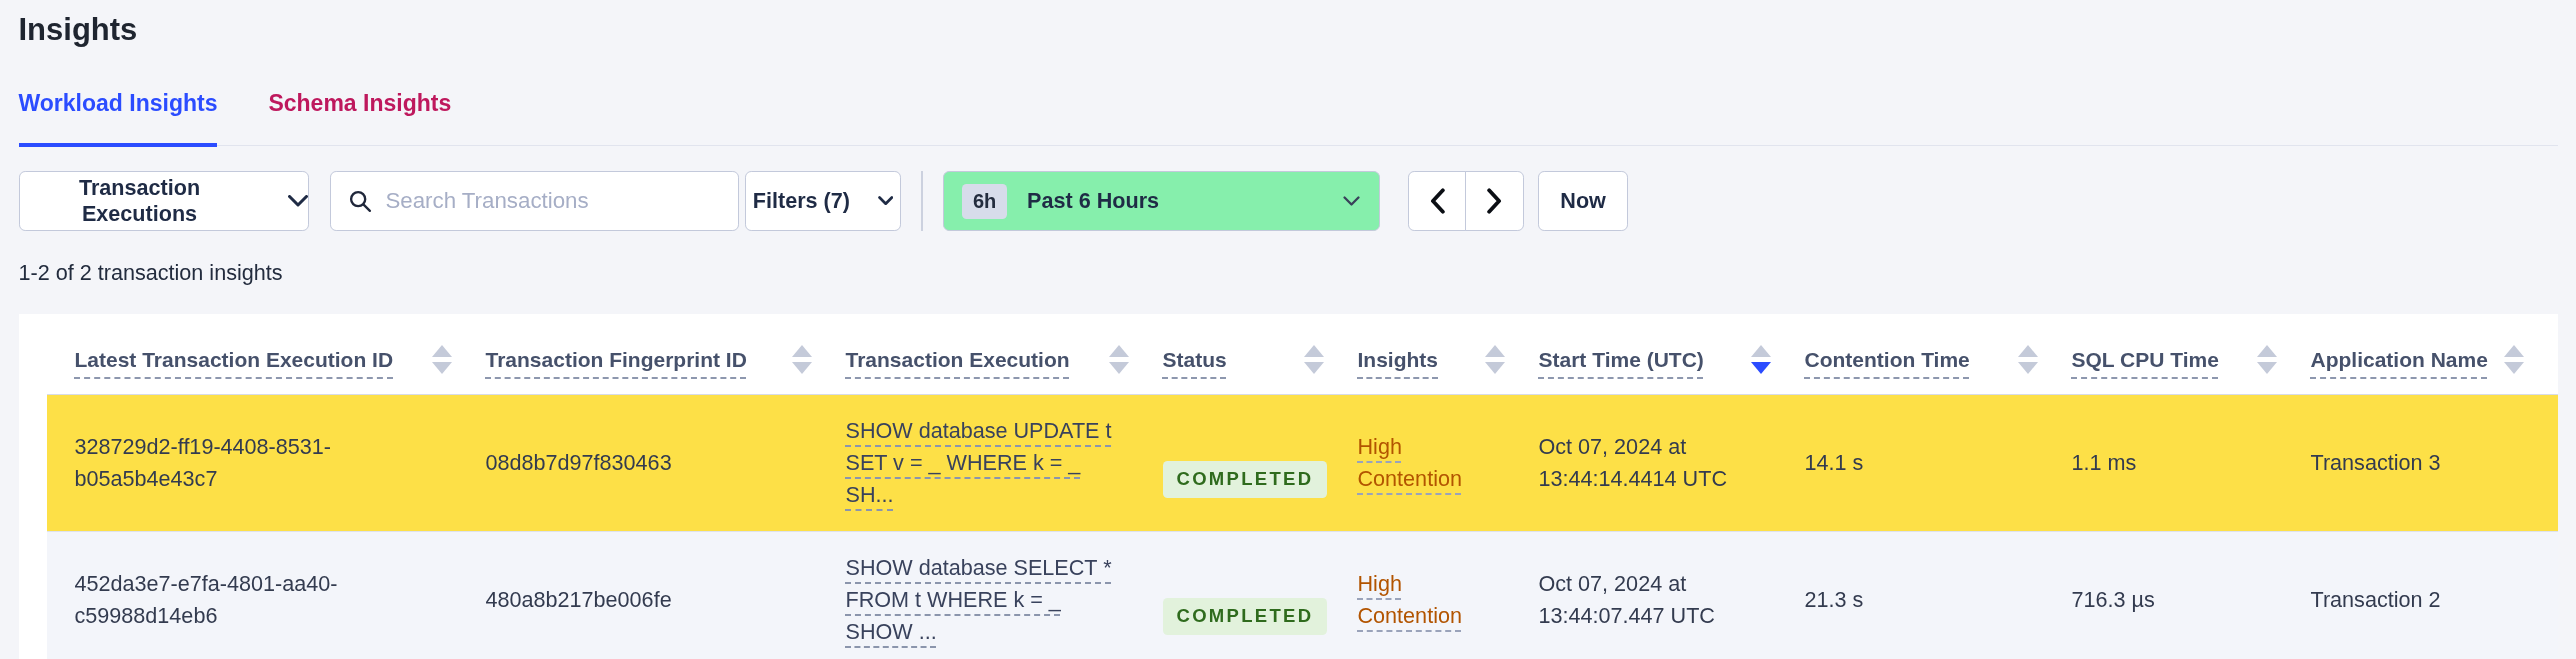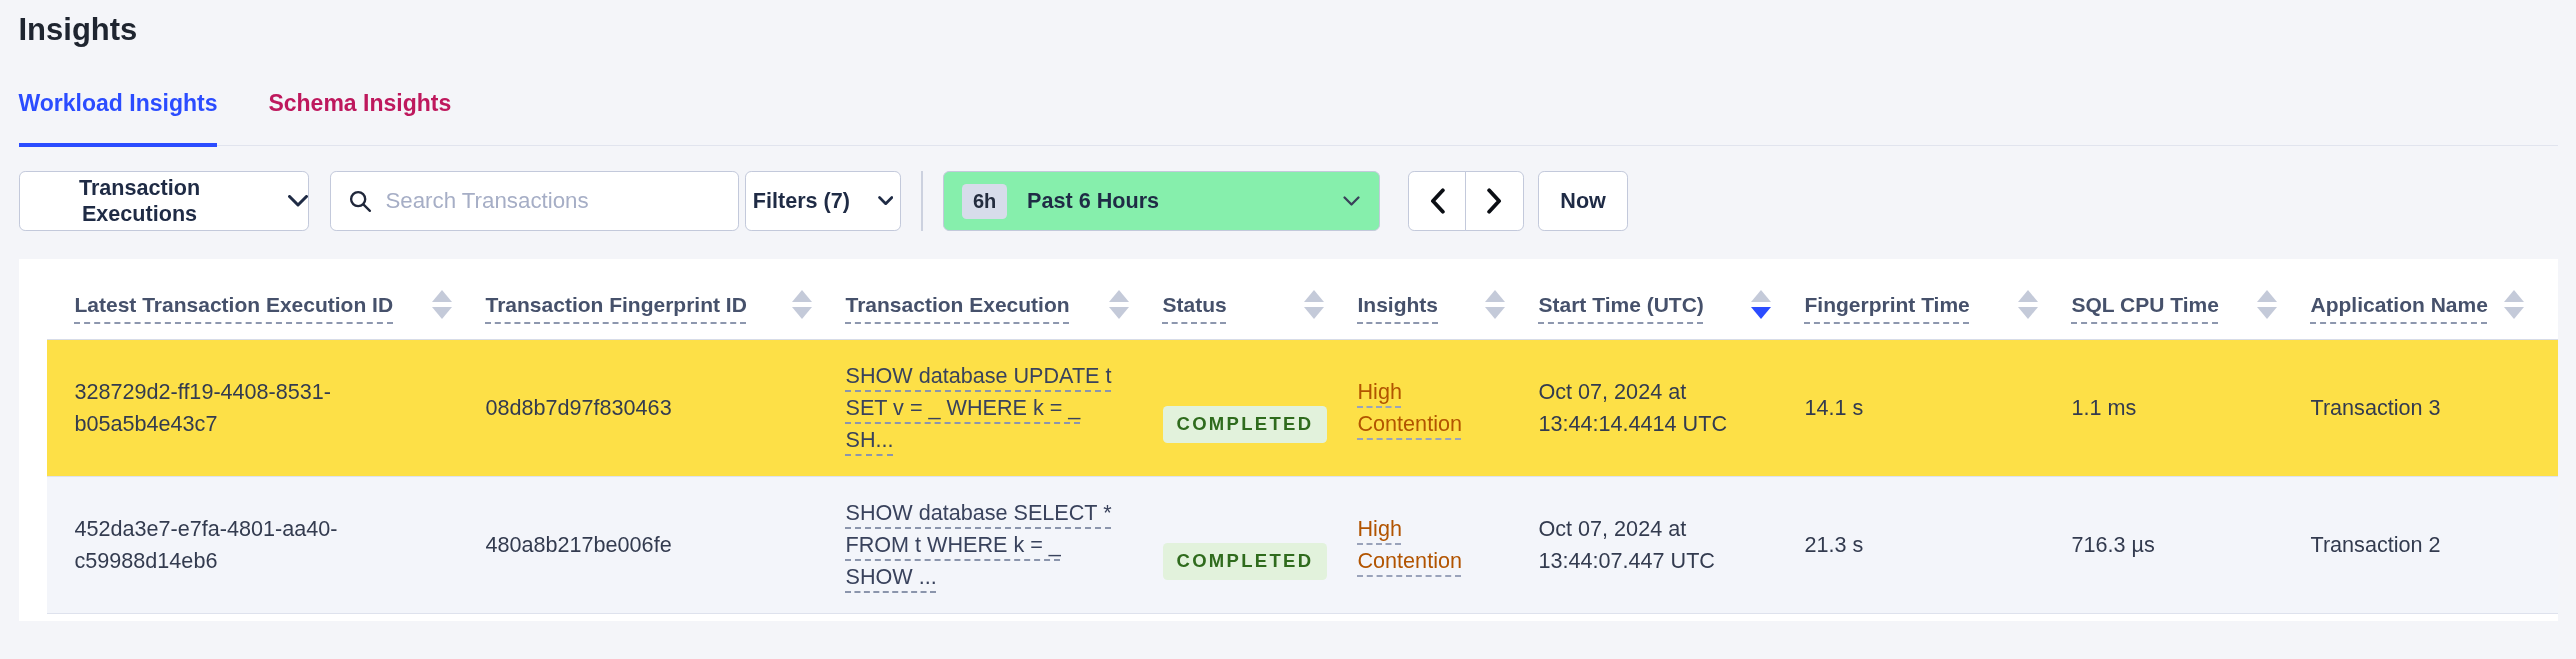--- a/index.html
+++ b/index.html
@@ -187,20 +187,21 @@
         </span>
       </button>
     </div>
 
     <button class="btn now-btn">
       <span>Now</span>
     </button>
 
   </div>
 
+  <div class="summary">1-2 of 2 transaction insights</div>
 
   <div class="card">
     <table>
       <colgroup>
         <col style="width:439px">
           <col style="width:360px">
           <col style="width:317px">
         <col style="width:195px">
           <col style="width:181px">
           <col style="width:266px">
@@ -259,21 +260,21 @@
               <div class="th-inner">
                 <span class="th-label">Start Time (UTC)</span>
                 <span class="sort-icons">
                   <span class="tri up"></span>
                   <span class="tri down active"></span>
                 </span>
               </div>
             </th>
             <th>
               <div class="th-inner">
-                <span class="th-label">Fingerprint Time</span>
+                <span class="th-label">Contention Time</span>
                 <span class="sort-icons">
                   <span class="tri up"></span>
                   <span class="tri down"></span>
                 </span>
               </div>
             </th>
             <th>
               <div class="th-inner">
                 <span class="th-label">SQL CPU Time</span>
                 <span class="sort-icons">

